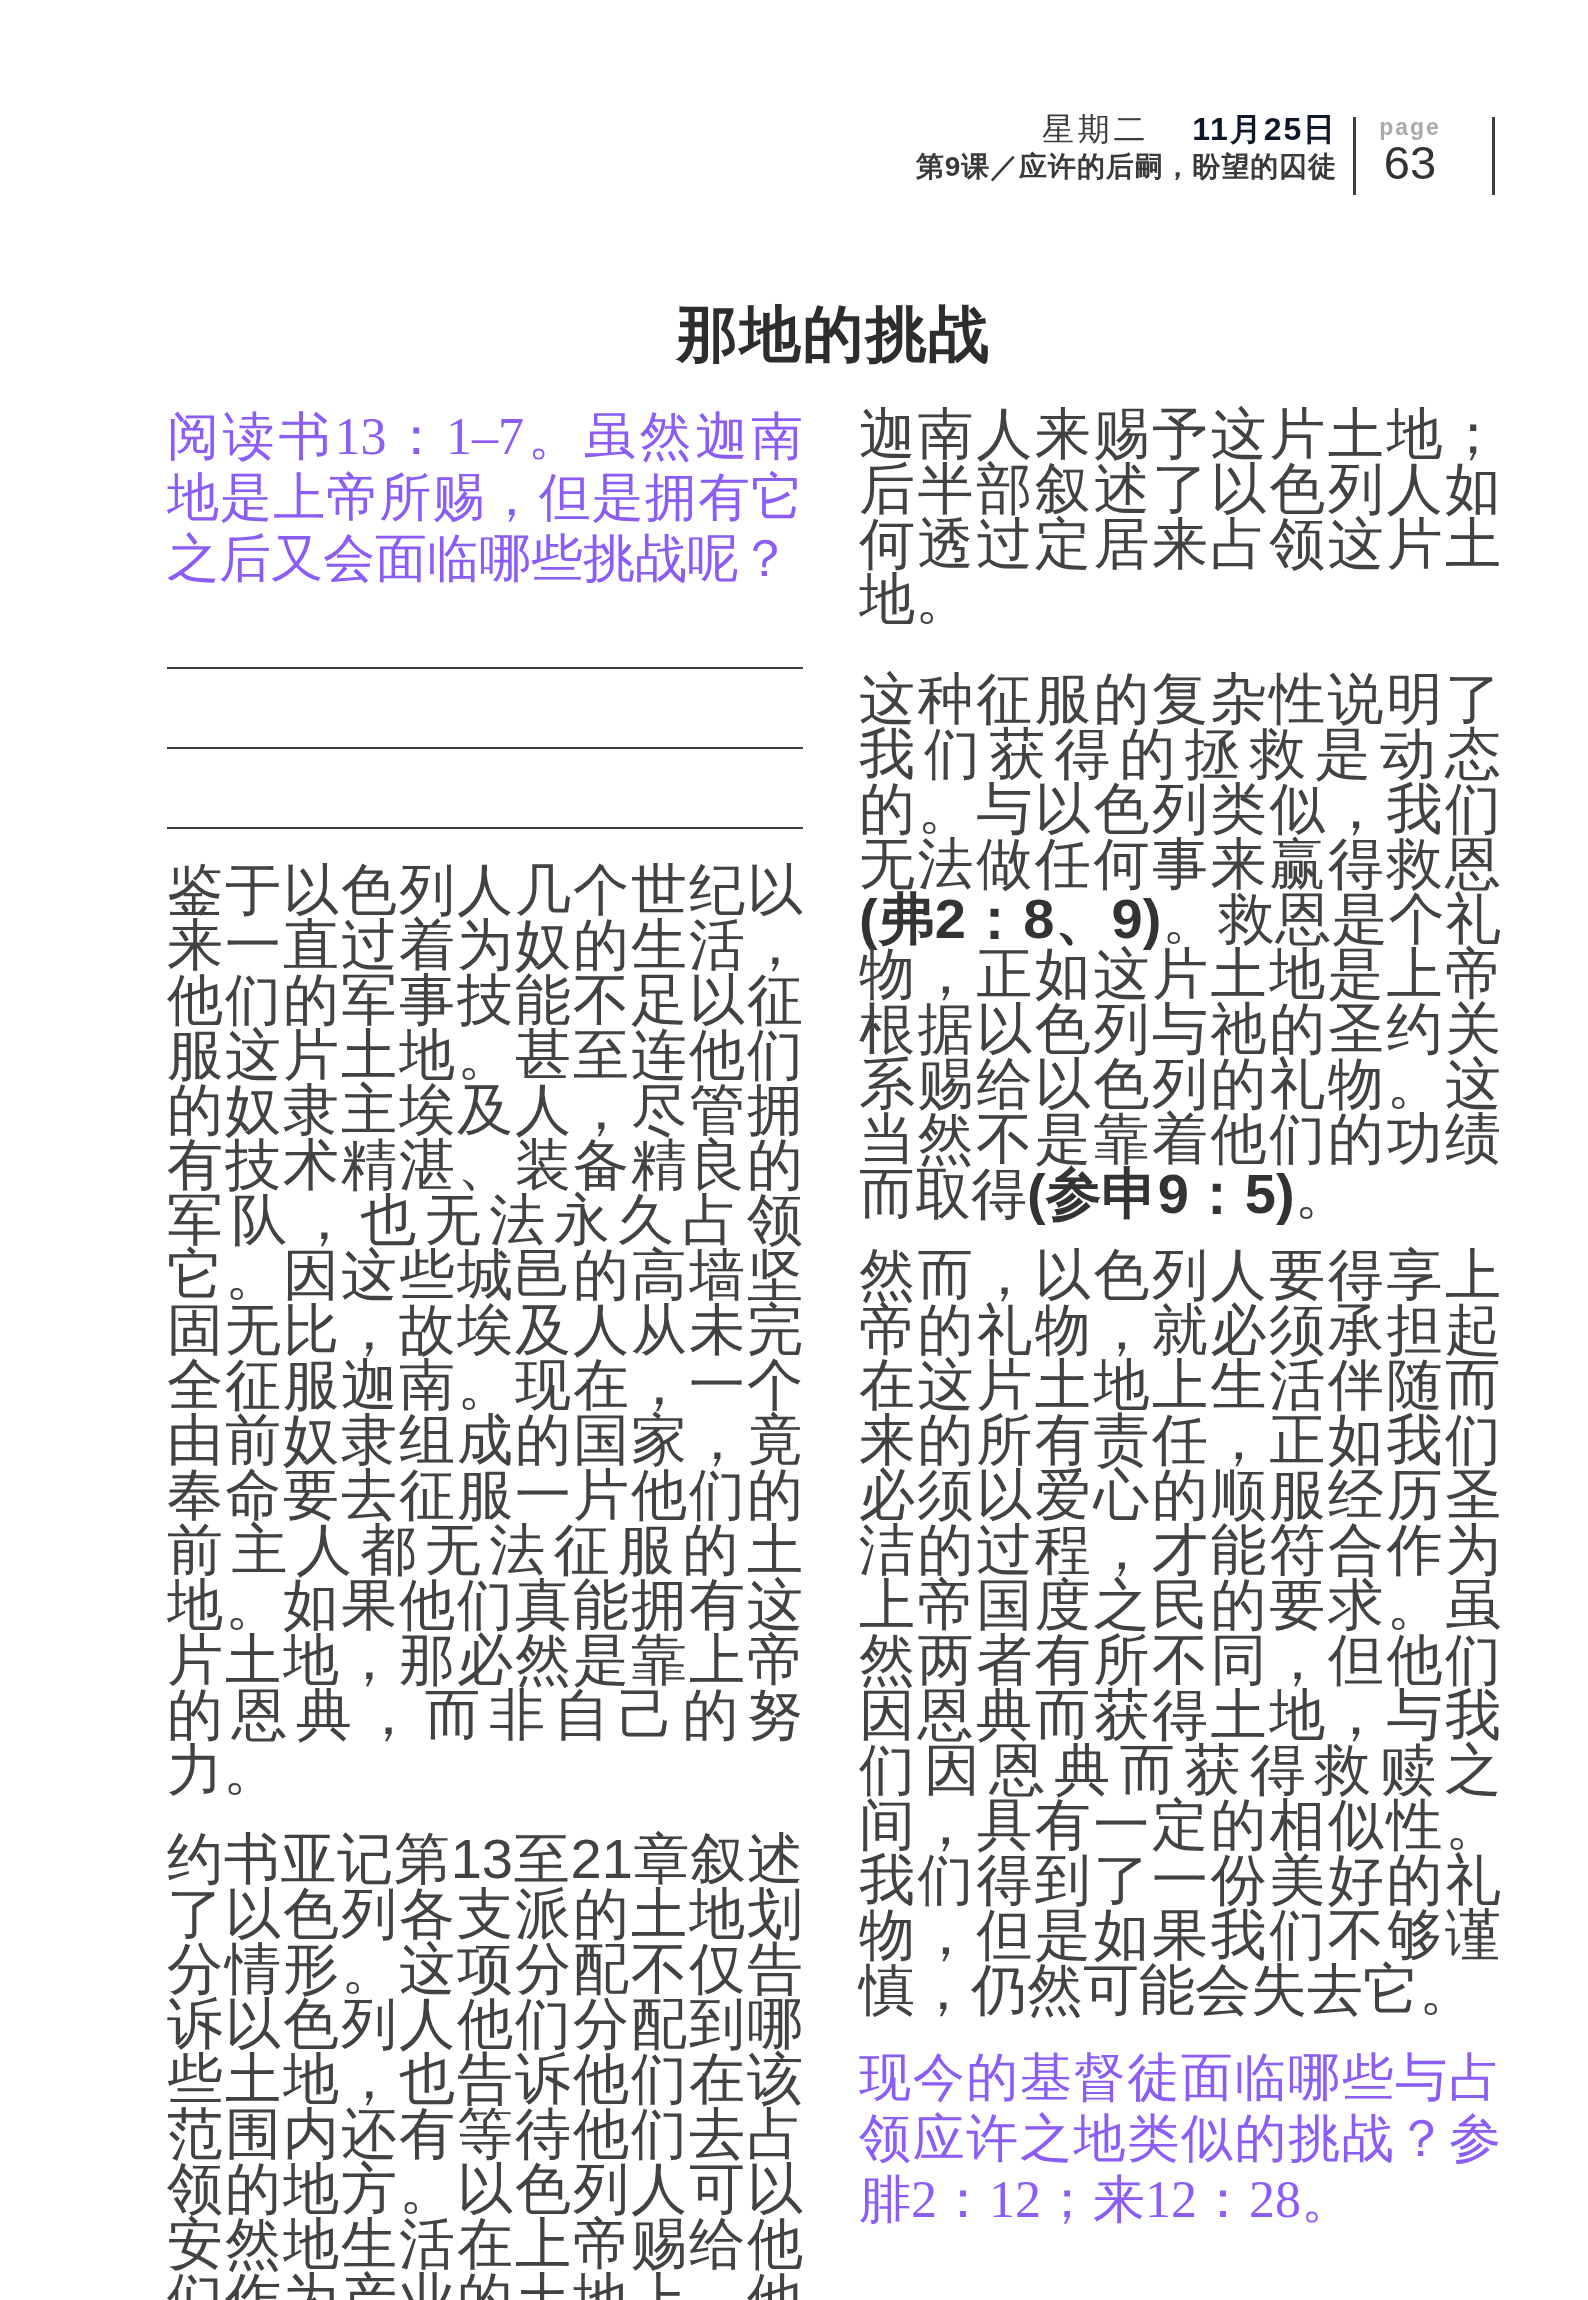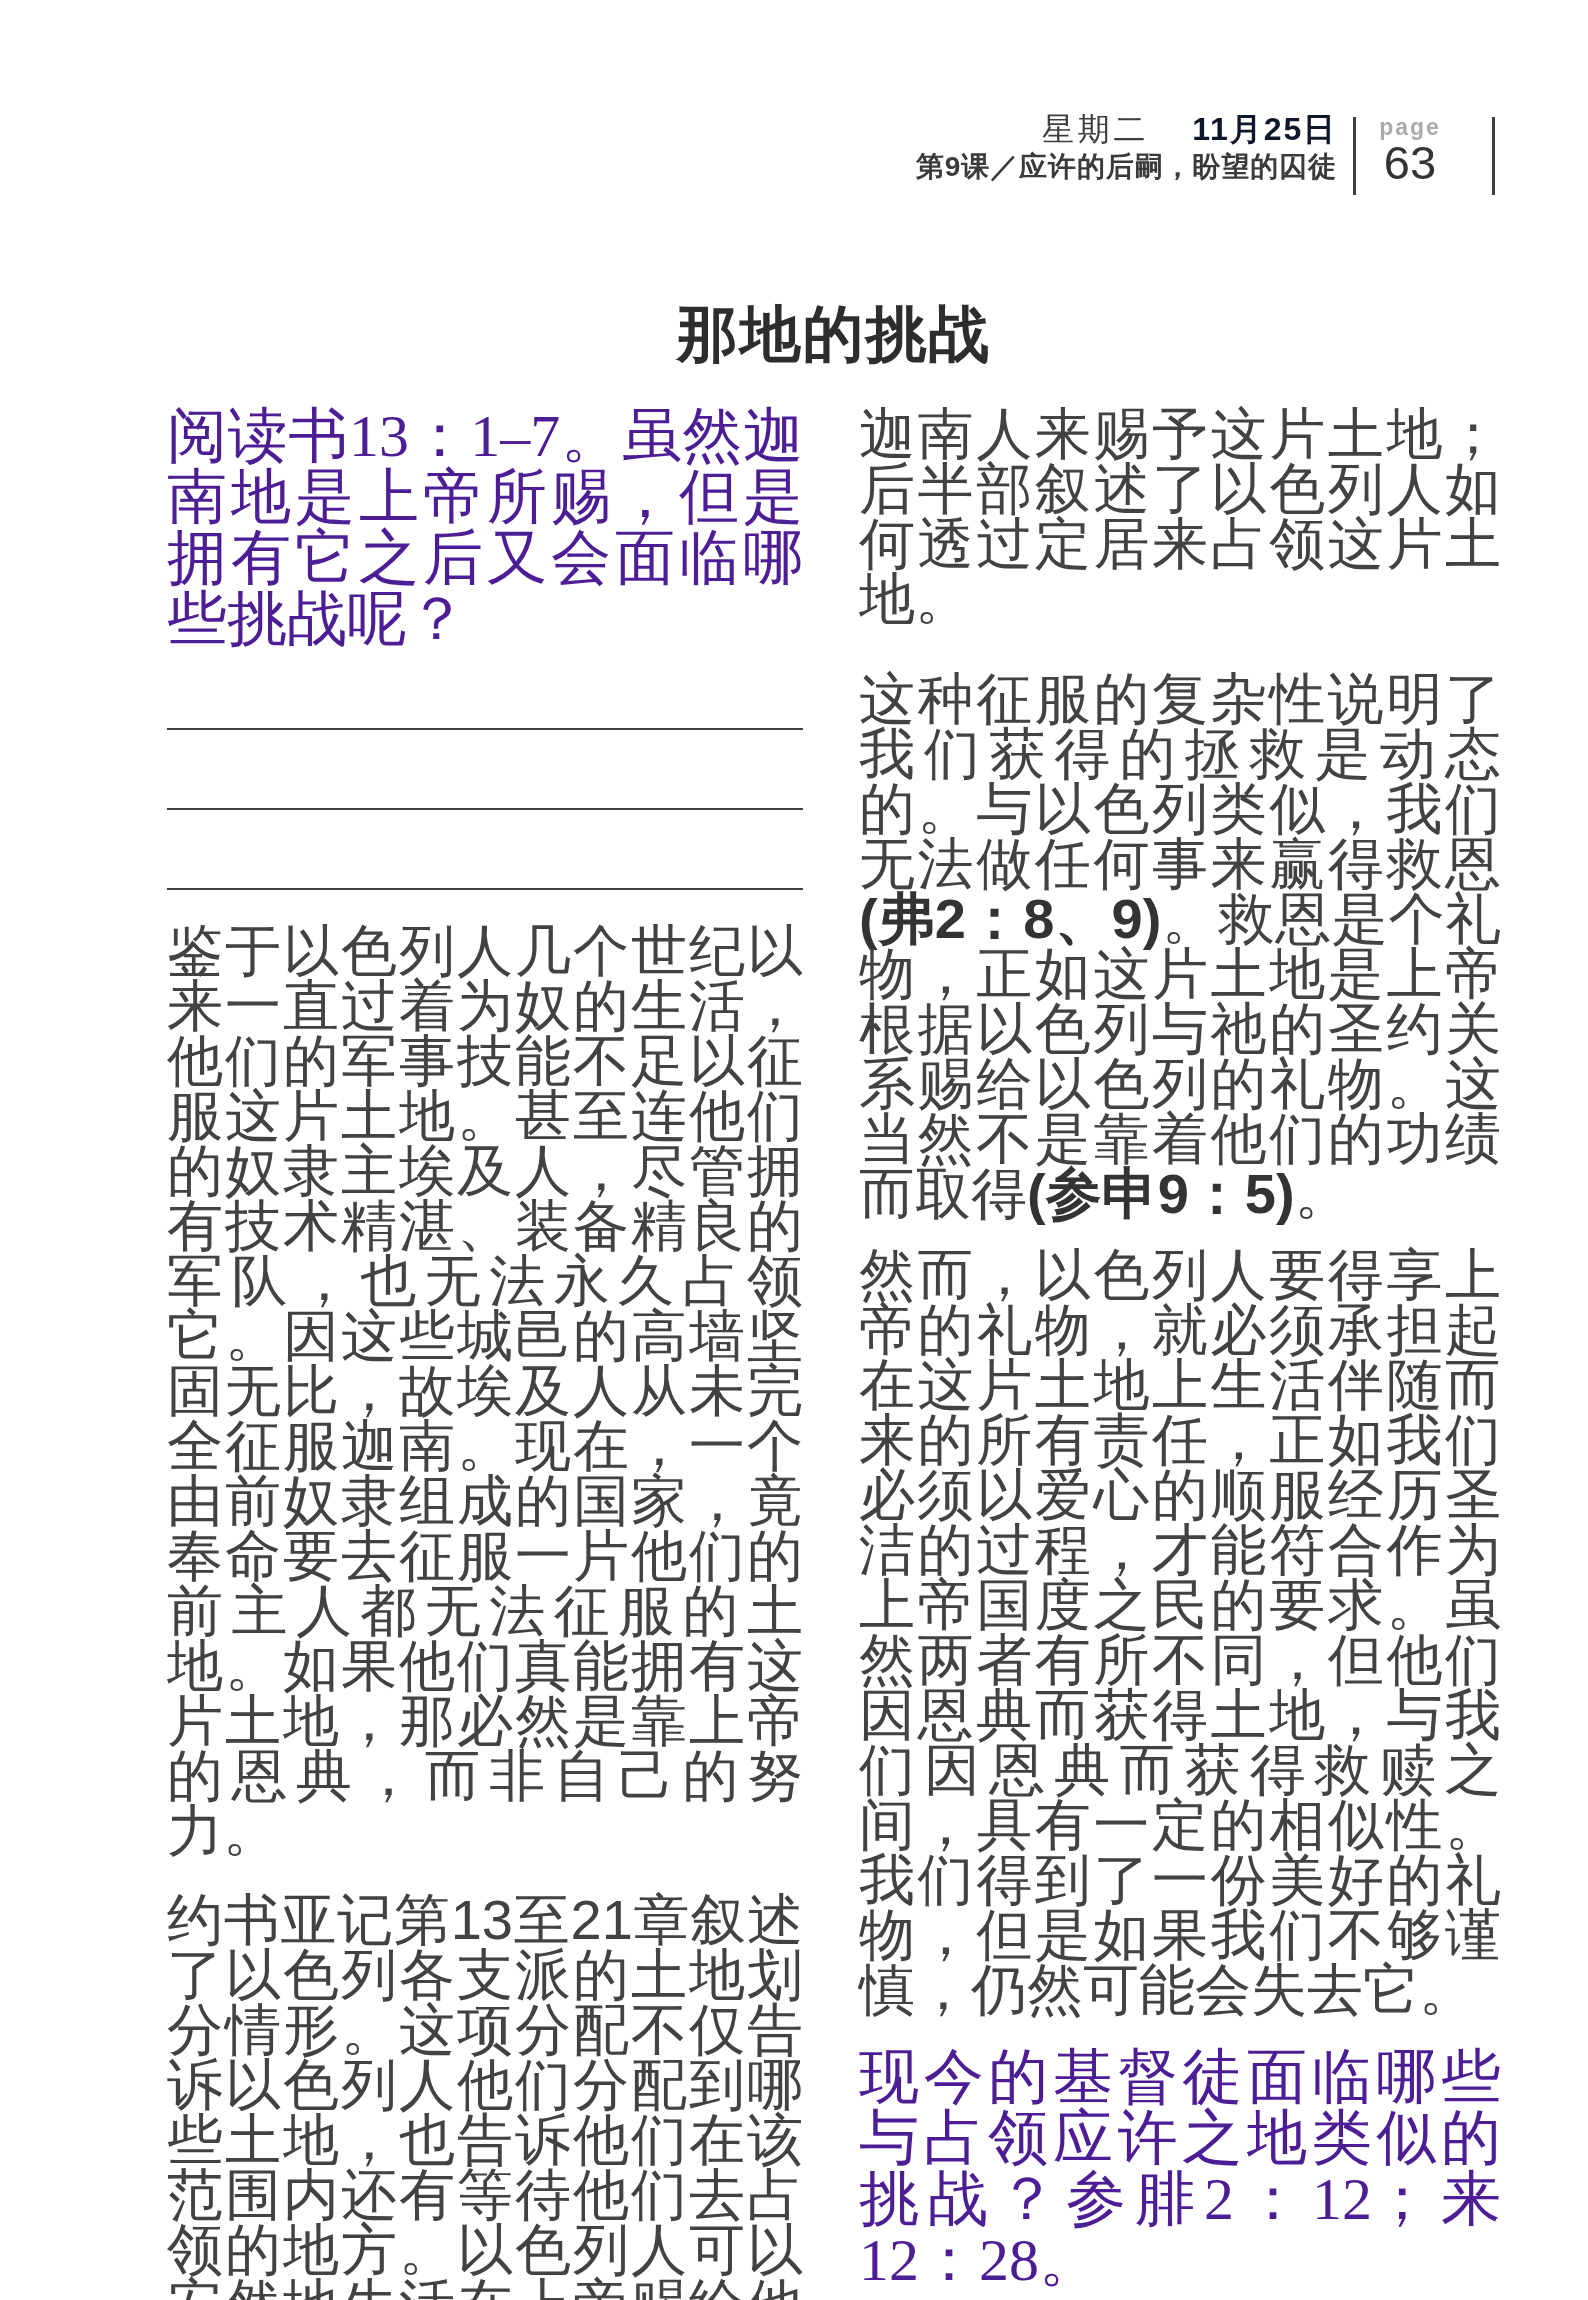--- a/index.html
+++ b/index.html
@@ -40,21 +40,21 @@
   }
 
   
   .col{position:absolute;top:406px;}
   .col-left{left:167px;width:636px;}
   .col-right{left:859px;width:642px;}
 
   p{margin:0;}
   .kai{
     font-family:"Liberation Serif","DejaVu Serif",serif;
-    font-size:60px;line-height:61px;color:#4c1d95;
+    font-size:52px;line-height:61px;color:#8b5cf6;
     text-align:justify;text-justify:inter-character;
   }
   .body{
     font-size:56px;line-height:55px;color:#424242;
     font-weight:300;
     text-align:justify;text-justify:inter-character;
   }
   .body .ref-bold{font-weight:700;color:#333333;}
   .mt-p1{margin-top:33px;}
   .mt-p2{margin-top:34px;}

